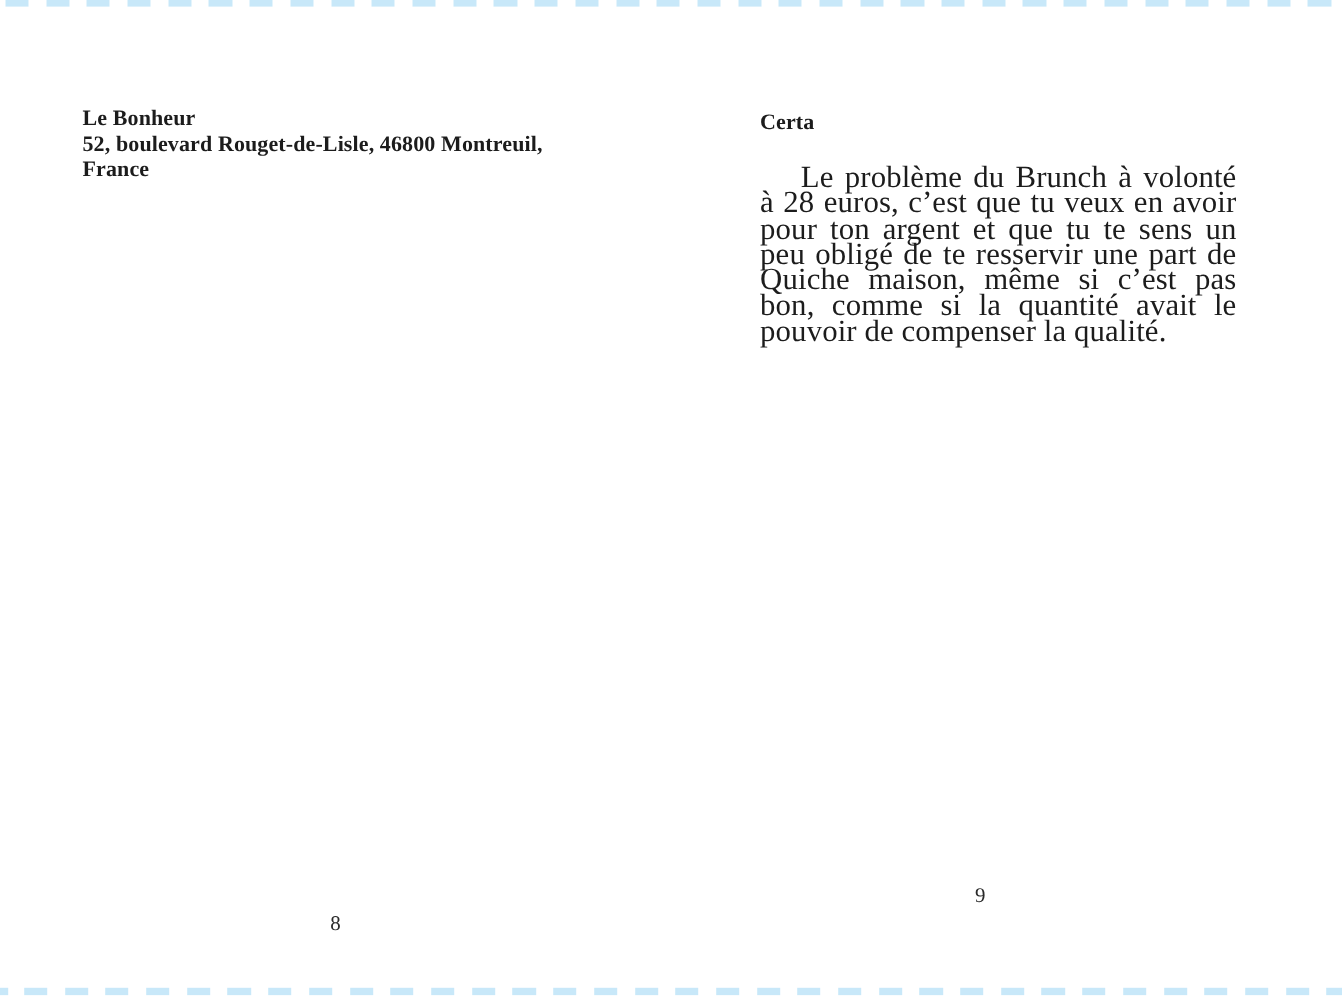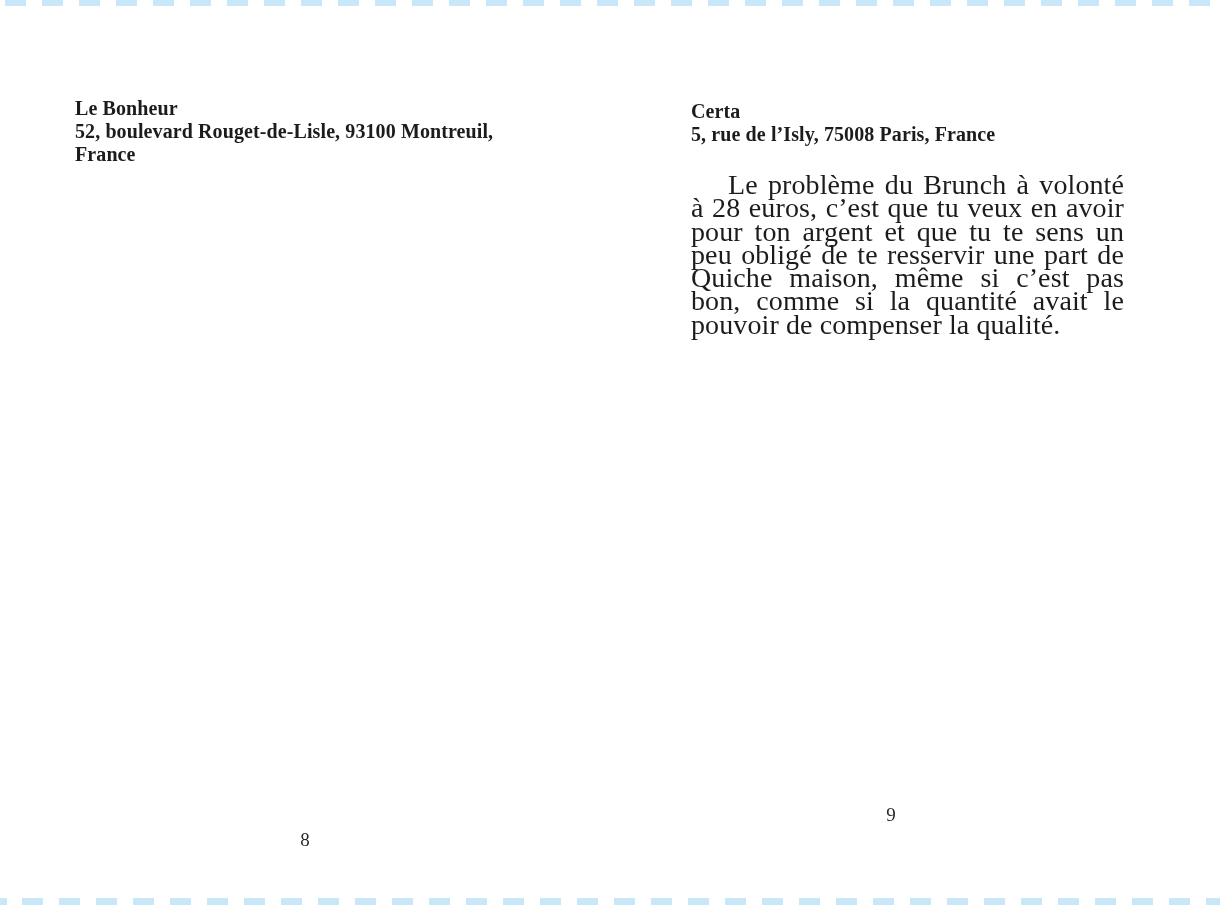--- a/index.html
+++ b/index.html
@@ -70,29 +70,28 @@
 </head>
 <body>
 
 <div class="spread">
 
   <div class="dash-border top"></div>
 
   <div class="page left">
     <div class="venue-head">
       <div class="name">Le Bonheur</div>
-      <div class="address">52, boulevard Rouget-de-Lisle, 93100 Montreuil, France</div>
+      <div class="address">52, boulevard Rouget-de-Lisle, 46800 Montreuil, France</div>
     </div>
     <div class="folio">8</div>
   </div>
 
   <div class="page right">
     <div class="venue-head">
       <div class="name">Certa</div>
-      <div class="address">5, rue de l’Isly, 75008 Paris, France</div>
     </div>
     <p class="note">Le problème du Brunch à volonté à 28 euros, c’est que tu veux en avoir pour ton argent et que tu te sens un peu obligé de te resservir une part de Quiche maison, même si c’est pas bon, comme si la quantité avait le pouvoir de compenser la qualité.</p>
     <div class="folio">9</div>
   </div>
 
   <div class="dash-border bottom"></div>
 
 </div>
 
 </body></html>

